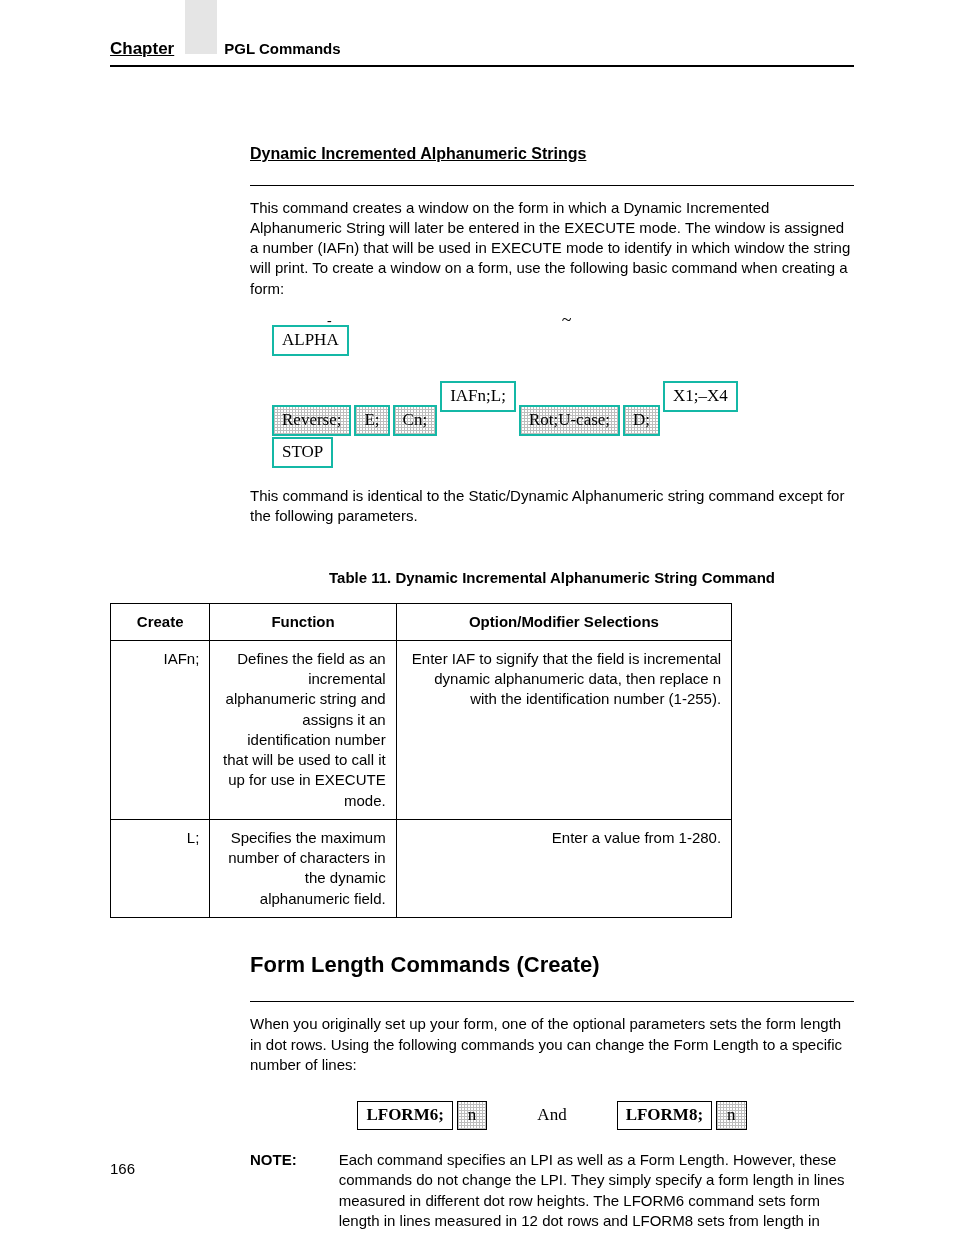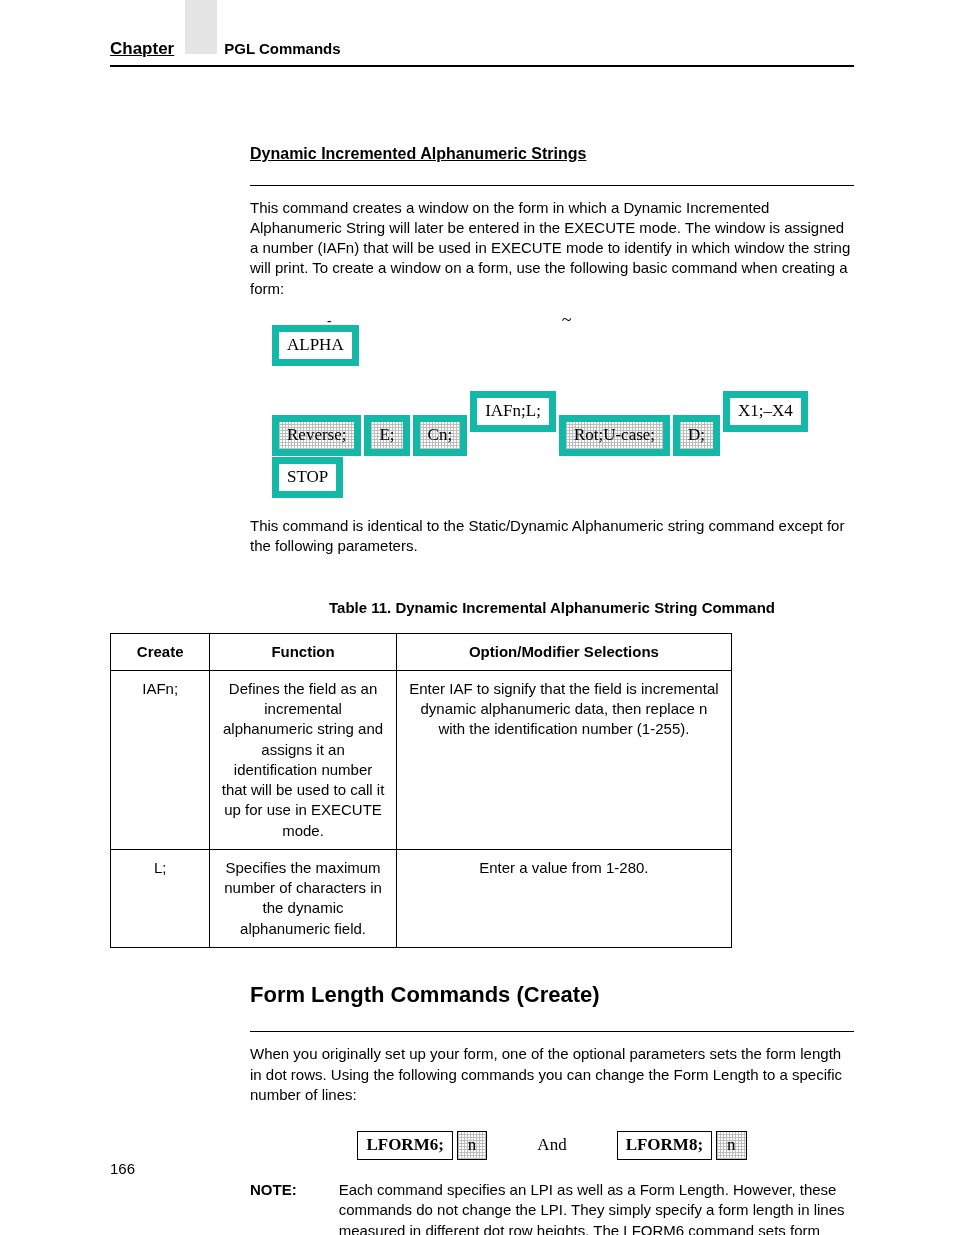--- a/index.html
+++ b/index.html
@@ -69,21 +69,21 @@
     margin: 18px 0 18px 22px;
     font-family: "Times New Roman", Times, serif;
     font-size: 17px;
   }
   .syntax .row {
     display: flex;
     align-items: center;
     margin: 1px 0;
   }
   .syntax .cell {
-    border: 7px solid #14b8a6;
+    border: 2px solid #14b8a6;
     padding: 2px 8px;
     margin-right: 3px;
     white-space: nowrap;
   }
   .syntax .shade {
     background-image:
       repeating-linear-gradient(0deg,  #bdbdbd 0 1px, transparent 1px 3px),
       repeating-linear-gradient(90deg, #bdbdbd 0 1px, transparent 1px 3px);
     margin-top: 48px;
   }
@@ -106,21 +106,21 @@
   }
   table.param {
     border-collapse: collapse;
     width: 103%;
     margin-left: -140px;
     font-size: 15px;
   }
   table.param th, table.param td {
     border: 1px solid #000;
     padding: 8px 10px;
-    text-align: center;
+    text-align: right;
     vertical-align: top;
   }
   table.param th {
     font-weight: bold;
     text-align: center;
   }
   table.param col.c1 { width: 16%; }
   table.param col.c2 { width: 30%; }
   table.param col.c3 { width: 54%; }
 

